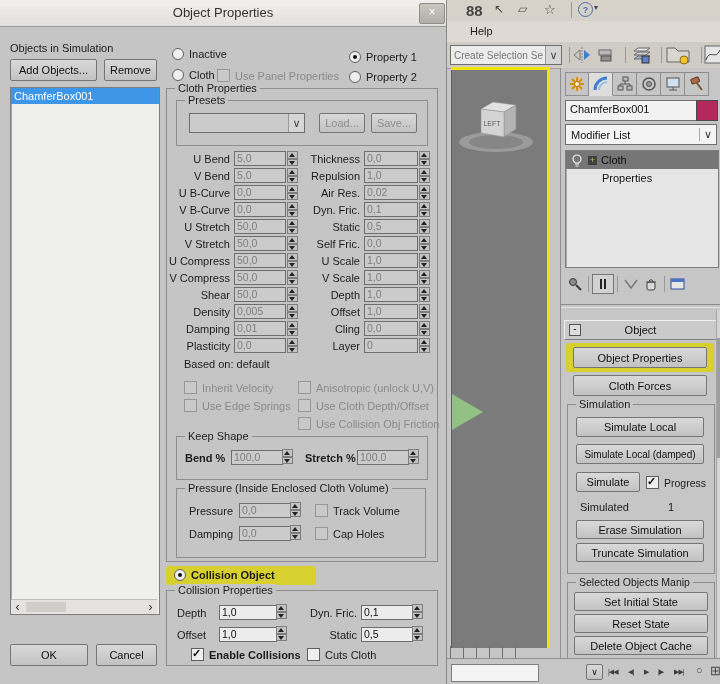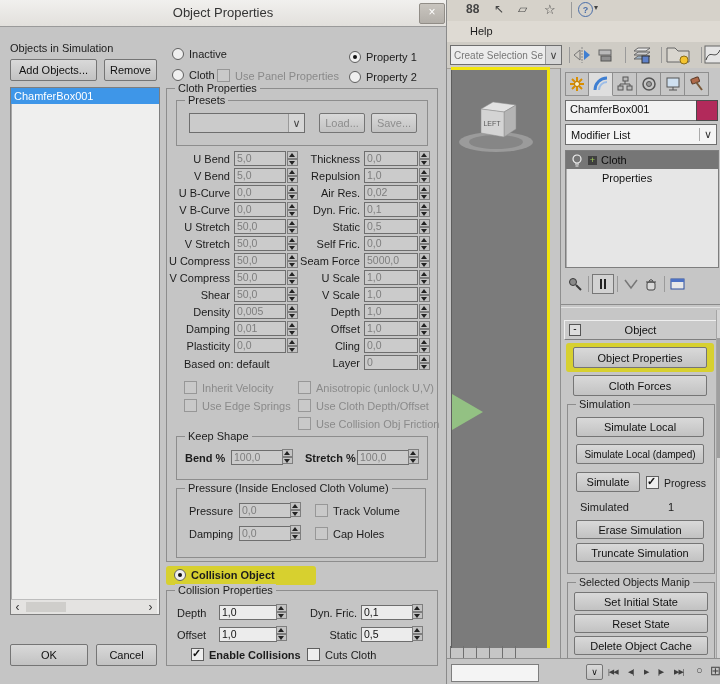--- a/index.html
+++ b/index.html
@@ -69,21 +69,21 @@
   #ruler{border-bottom:1px solid #6f6f6f;background:repeating-linear-gradient(90deg,#6f6f6f 0 1px,transparent 1px 13px);}
   .timeico{font-size:7px;color:#3f3f3f;letter-spacing:-1px;white-space:nowrap;}
   .helpcircle{width:13px;height:13px;border:1.5px solid #4a6ea9;border-radius:50%;color:#4a6ea9;font-size:9px;font-weight:bold;display:inline-flex;align-items:center;justify-content:center;}
 </style>
 </head>
 <body>
 
 <div id="app">
 
   <div class="abs strip" style="left:446px;top:0;width:274px;height:21px;">
-    <span class="abs tb-icon" style="left:20px;top:2px;font-size:12px;font-weight:bold;">88</span>
+    <span class="abs tb-icon" style="left:20px;top:2px;font-size:15px;font-weight:bold;">88</span>
     <span class="abs tb-icon" style="left:48px;top:2px;font-size:12px;">↖</span>
     <span class="abs tb-icon" style="left:72px;top:2px;font-size:12px;">▱</span>
     <span class="abs tb-icon" style="left:98px;top:2px;font-size:13px;">☆</span>
     <span class="abs vsep" style="left:122px;top:2px;"></span>
     <span class="abs helpcircle" style="left:132px;top:2px;">?</span>
     <span class="abs tb-icon" style="left:148px;top:3px;font-size:8px;">▾</span>
   </div>
 
   <div class="abs strip" style="left:446px;top:21px;width:274px;height:21px;background:#dedad3;">
     <span class="abs" style="left:24px;top:4px;">Help</span>
@@ -494,28 +494,20 @@
         </div>
         <div class="spinrow">
           <span class="slabel">Self Fric.</span>
           <span class="sfield">0,0</span>
           <span class="spin">
             <b></b>
             <i></i>
           </span>
         </div>
         <div class="spinrow">
-          <span class="slabel">Seam Force</span>
-          <span class="sfield">5000,0</span>
-          <span class="spin">
-            <b></b>
-            <i></i>
-          </span>
-        </div>
-        <div class="spinrow">
           <span class="slabel">U Scale</span>
           <span class="sfield">1,0</span>
           <span class="spin">
             <b></b>
             <i></i>
           </span>
         </div>
         <div class="spinrow">
           <span class="slabel">V Scale</span>
           <span class="sfield">1,0</span>

